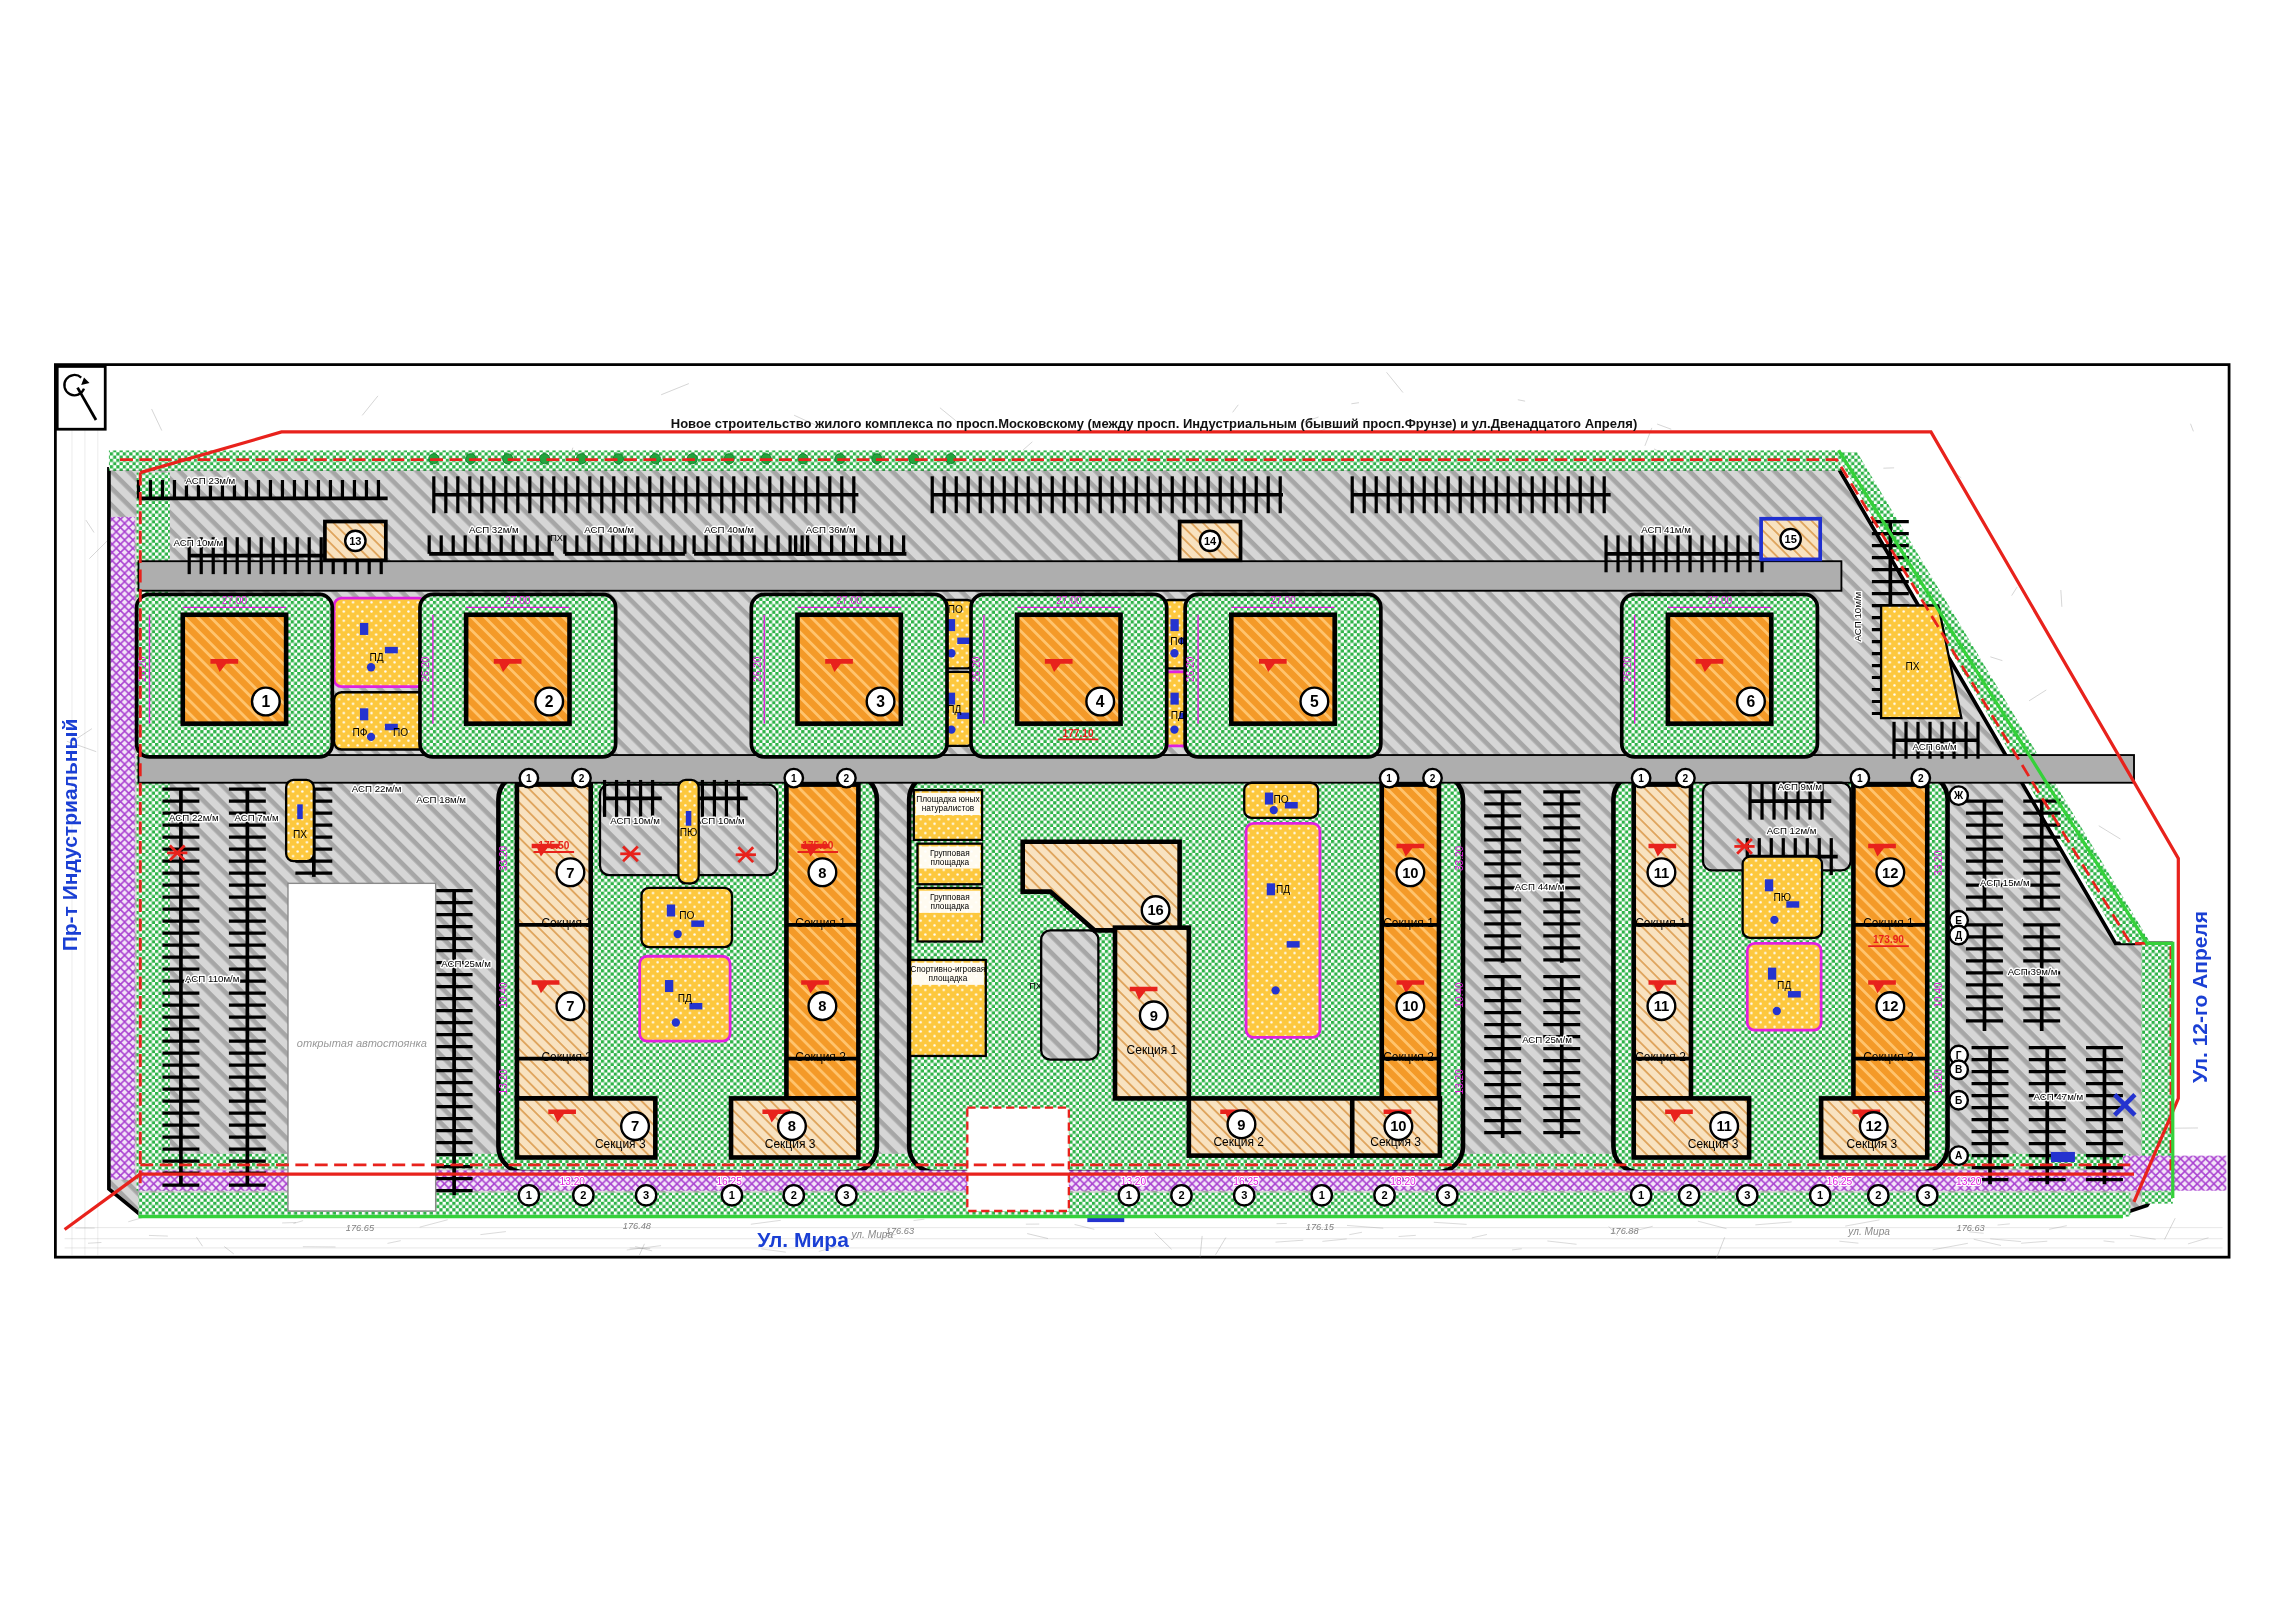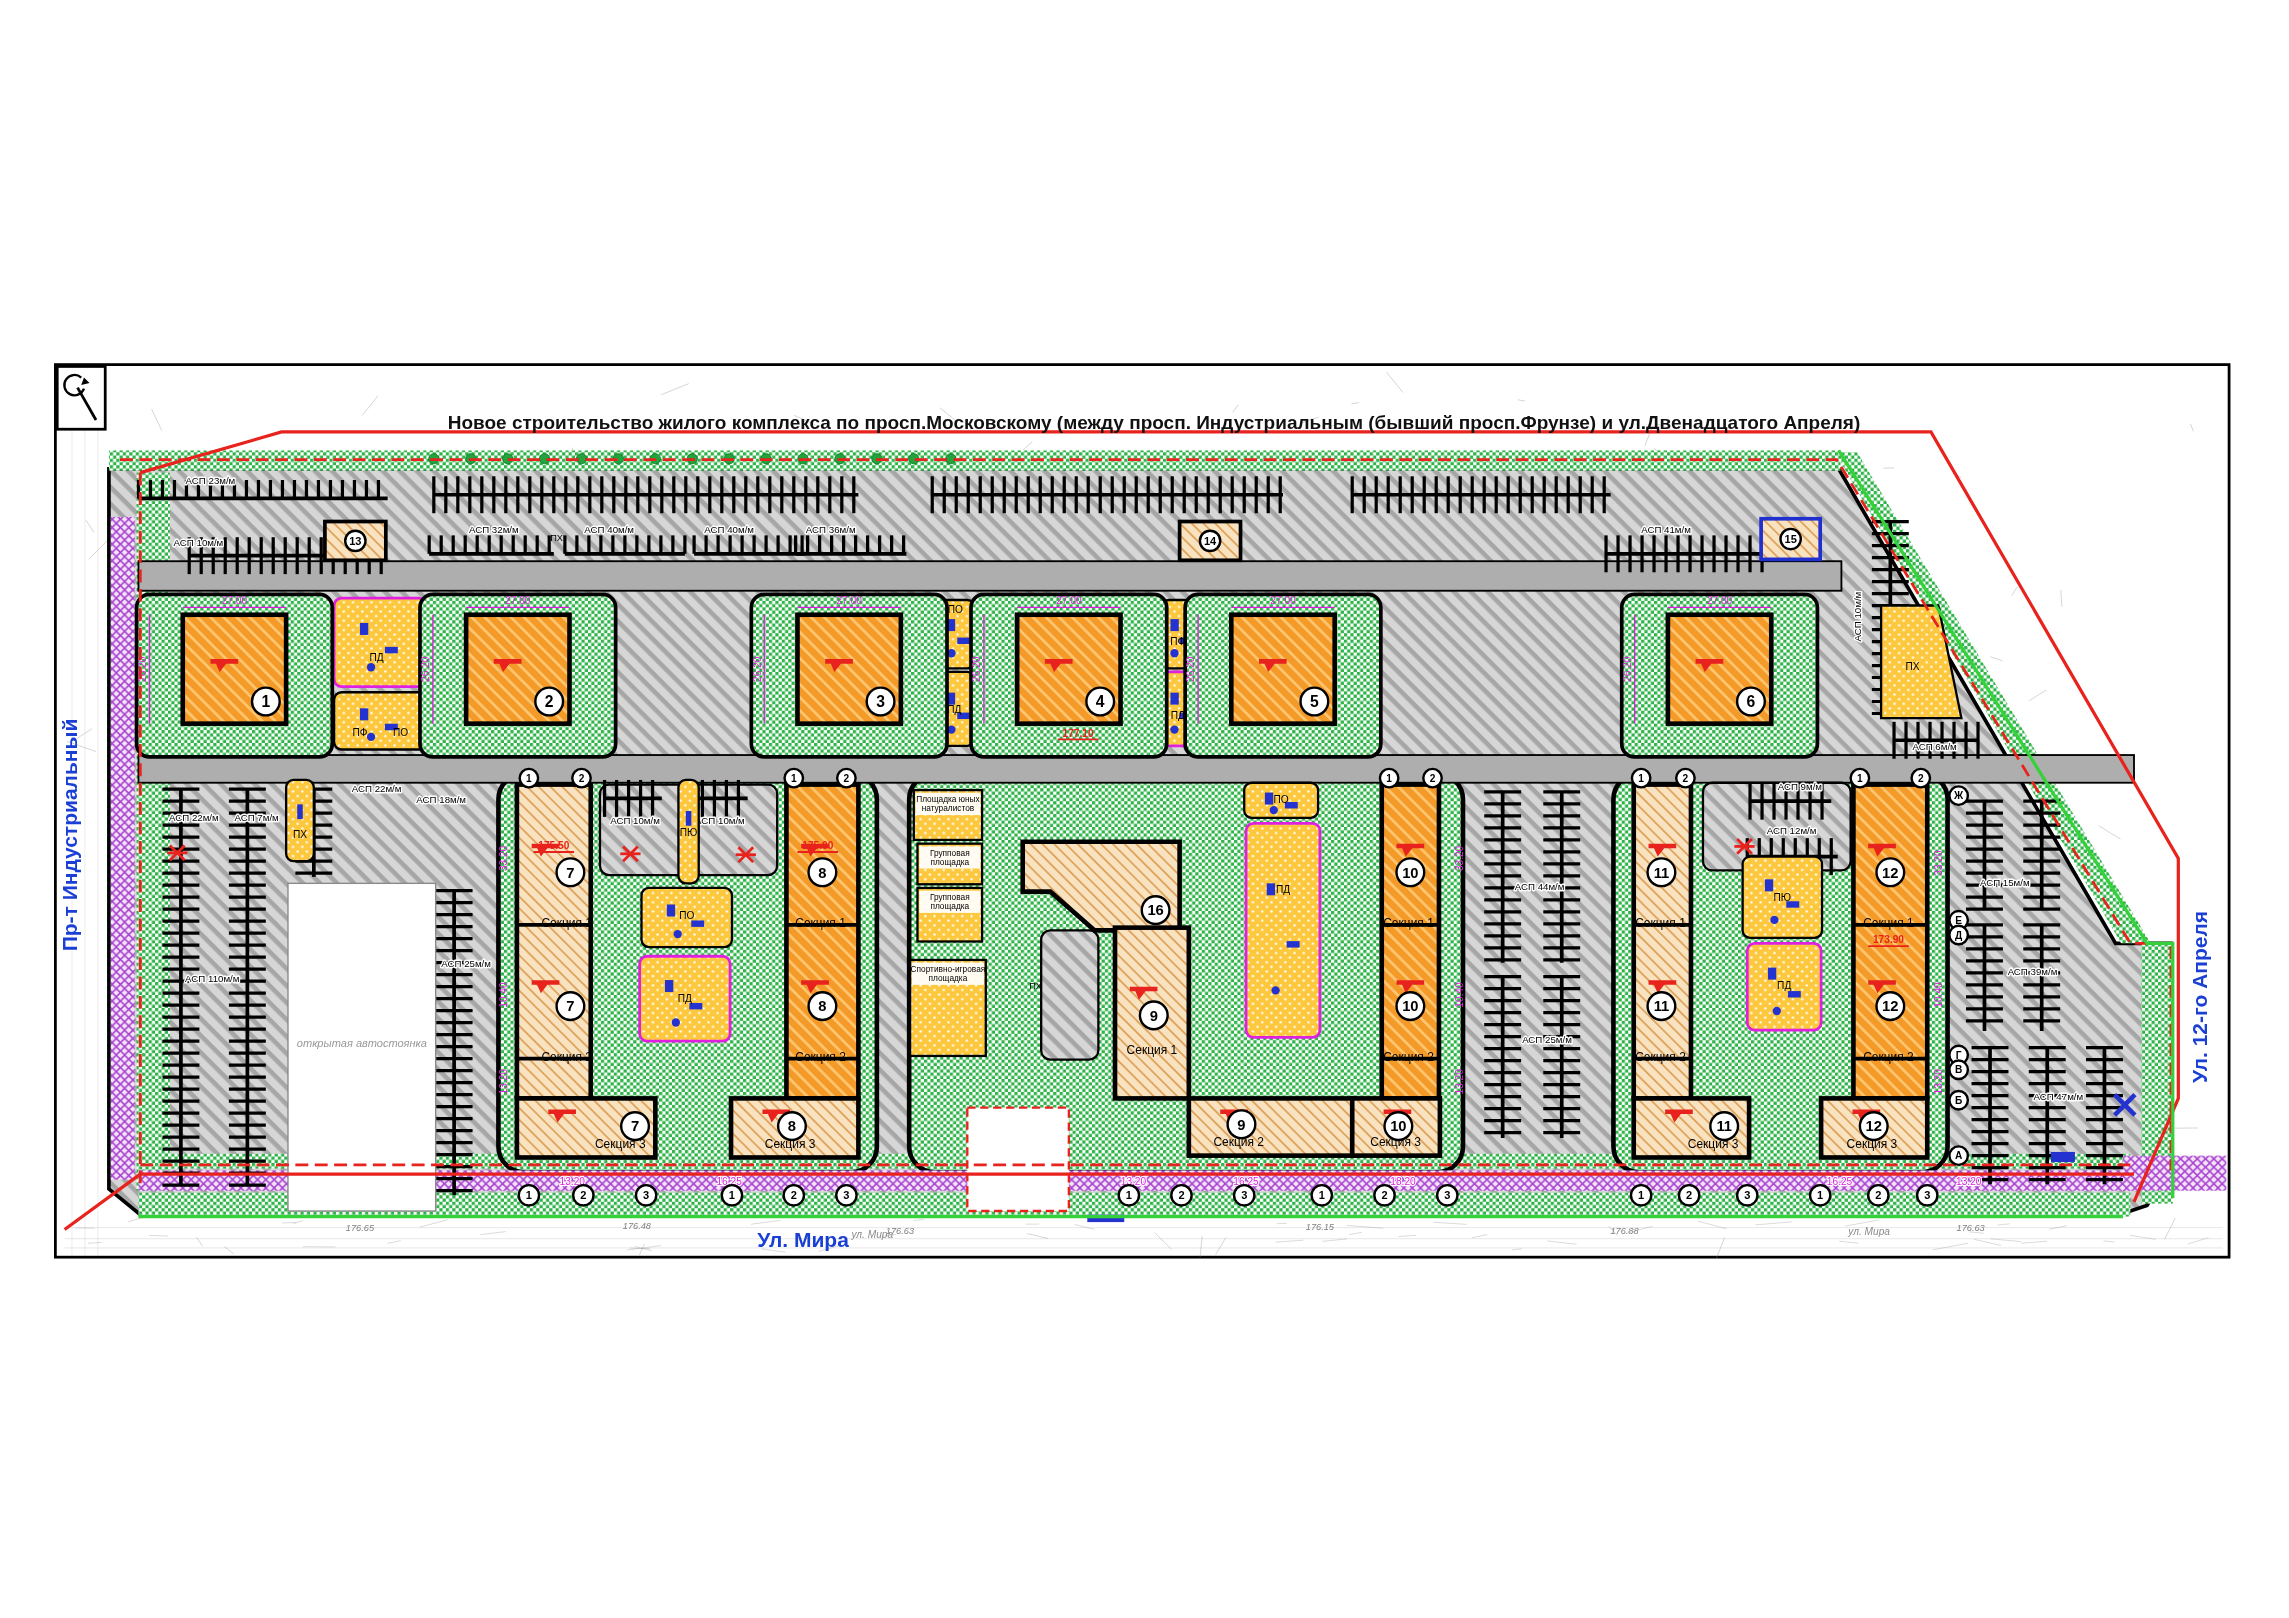--- a/index.html
+++ b/index.html
@@ -1,20 +1,20 @@
 <!DOCTYPE html>
 <html style="font-size:14.8px"><head>
 <meta charset="utf-8">
 <style>
   html,body{margin:0;padding:0;background:#ffffff;}
   .page{position:relative;width:2290px;height:1619px;background:#ffffff;overflow:hidden;
         font-family:"Liberation Sans",sans-serif;}
   svg{position:absolute;left:0;top:0;}
   .ovl{position:absolute;white-space:nowrap;}
-  .title{font-size:19px;font-weight:bold;color:#111;transform:translate(-50%,-50%);}
+  .title{font-size:13px;font-weight:bold;color:#111;transform:translate(-50%,-50%);}
   .street{font-size:21px;color:#1a3fd4;font-weight:bold;}
   .street-h{transform:translate(-50%,-50%);}
   .street-v{transform:translate(-50%,-50%) rotate(-90deg);}
 </style>
 </head>
 <body>
 
 <div class="page">
 
 <svg id="plan" width="2290" height="1619" viewBox="0 0 2481 1754">

